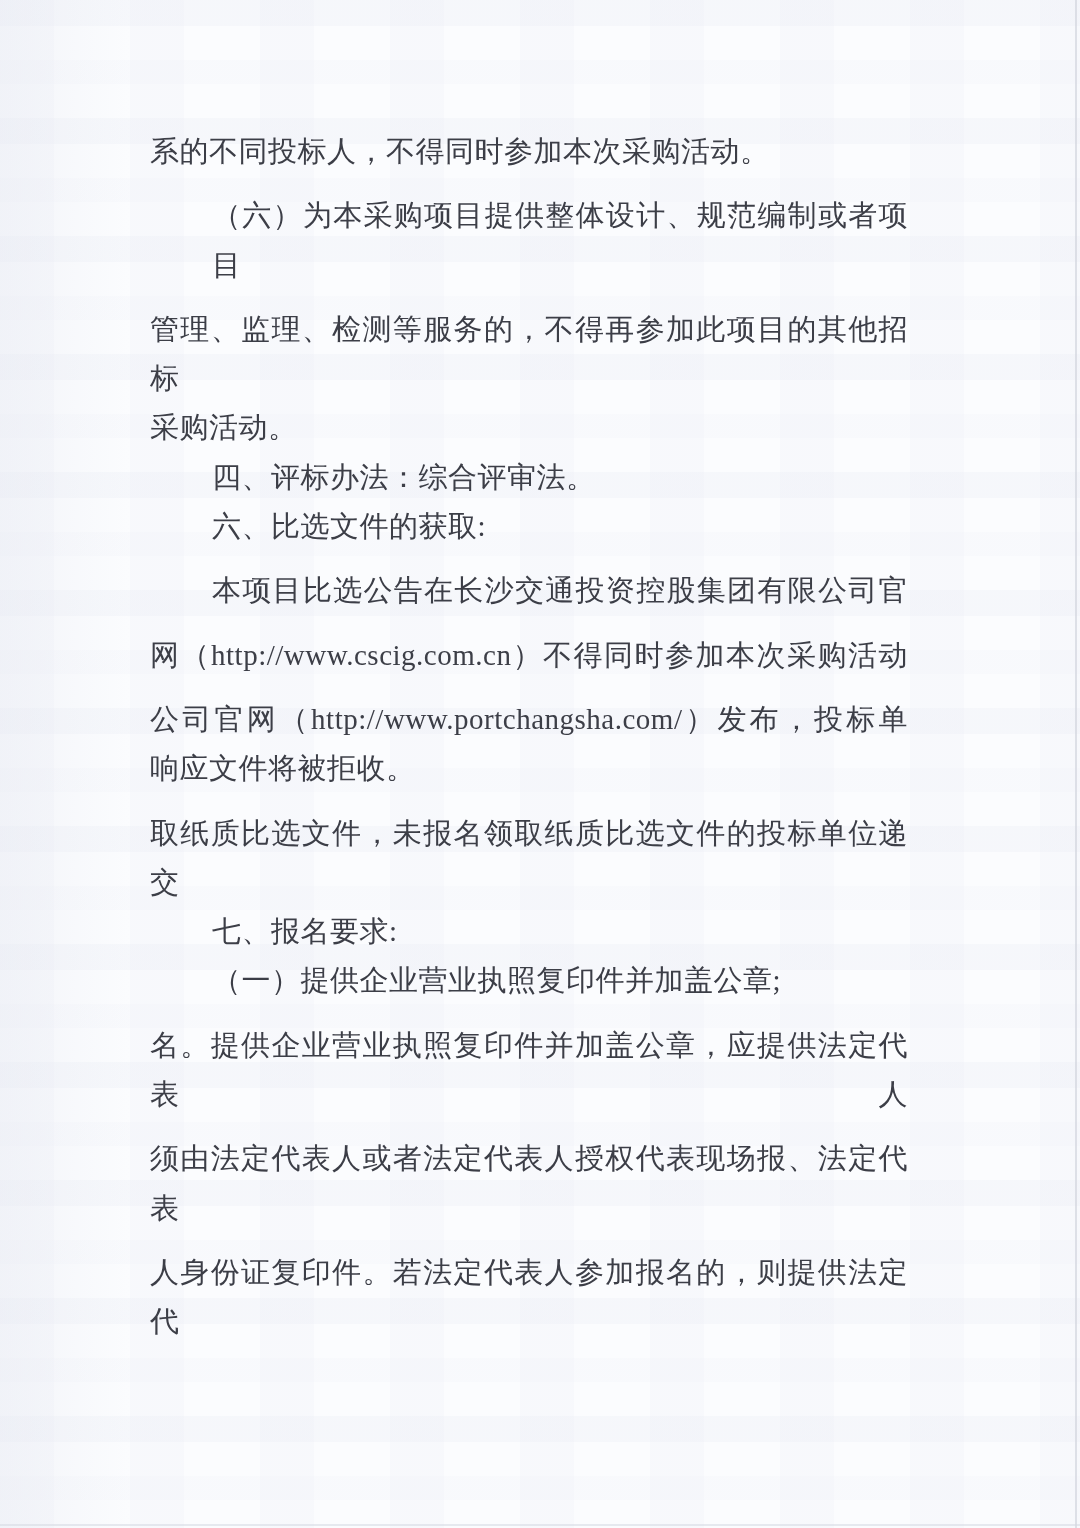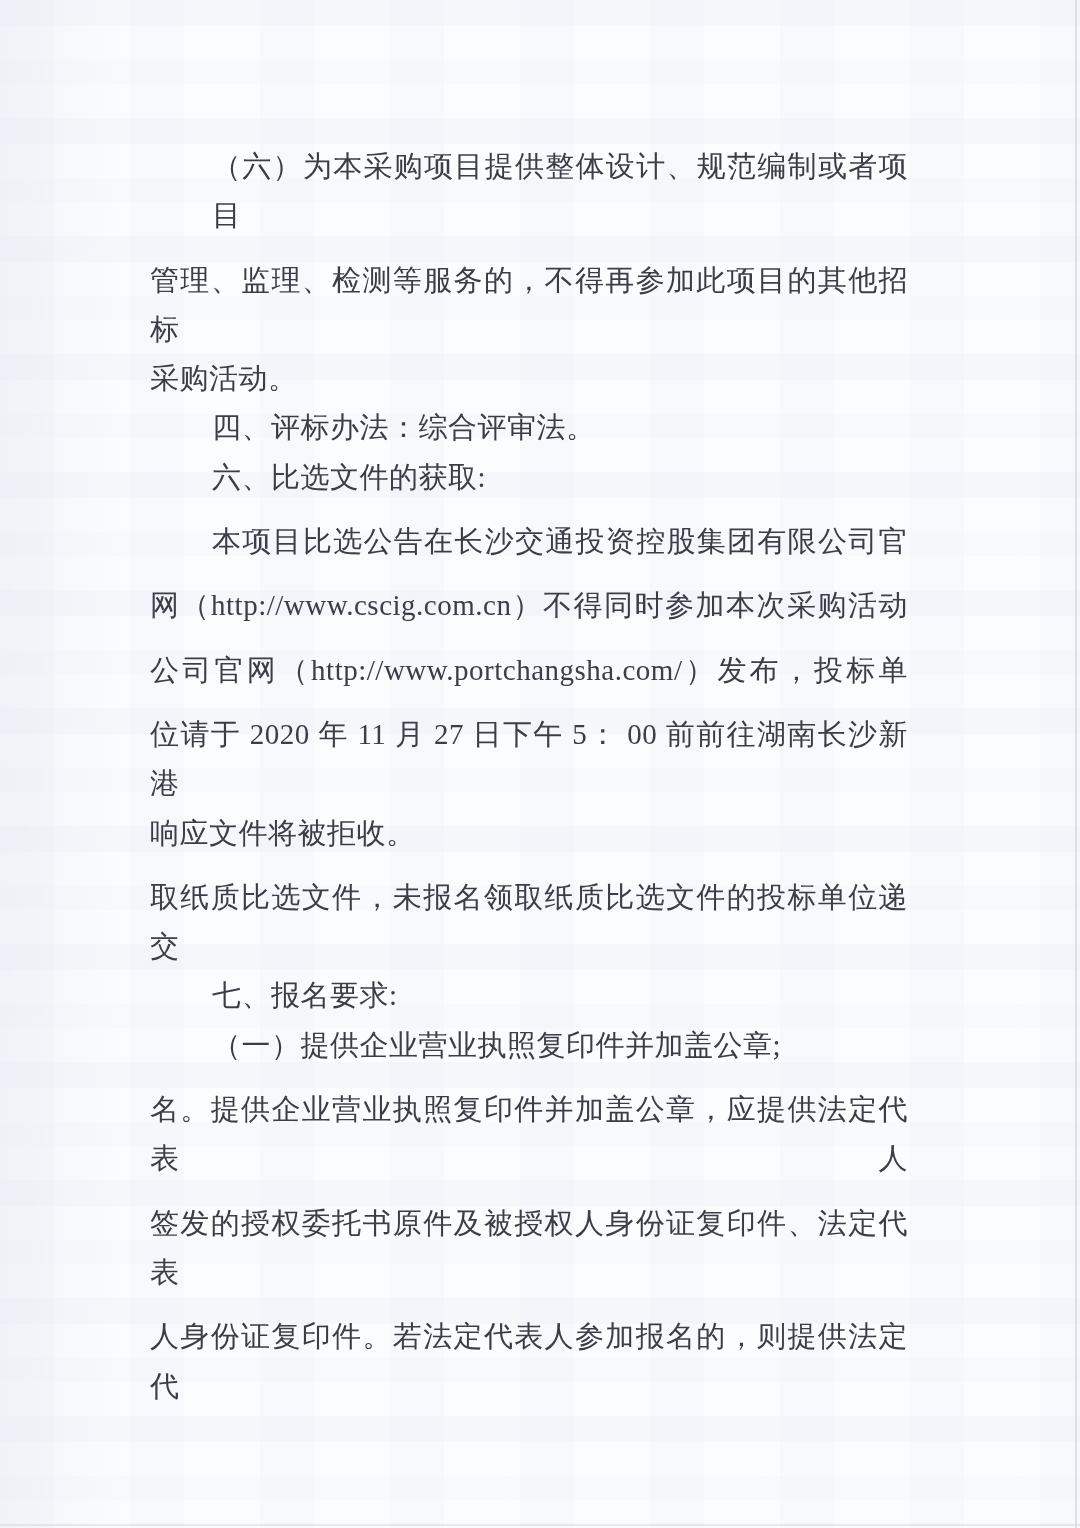--- a/index.html
+++ b/index.html
@@ -76,31 +76,31 @@
 </style>
 </head>
 <body>
 
 <div class="page">
   <div class="scan-noise"></div>
   <div class="scan-edge-right"></div>
   <div class="scan-edge-bottom"></div>
 
   <div class="text-block">
+    <div class="line">系的不同投标人，不得同时参加本次采购活动。</div>
     <div class="line indent fill">（六）为本采购项目提供整体设计、规范编制或者项目</div>
     <div class="line fill">管理、监理、检测等服务的，不得再参加此项目的其他招标</div>
     <div class="line">采购活动。</div>
     <div class="line indent">四、评标办法：综合评审法。</div>
     <div class="line indent">六、比选文件的获取:</div>
     <div class="line indent fill">本项目比选公告在长沙交通投资控股集团有限公司官</div>
     <div class="line fill">网（http://www.cscig.com.cn）不得同时参加本次采购活动</div>
     <div class="line fill">公司官网（http://www.portchangsha.com/）发布，投标单</div>
-    <div class="line fill">位请于 2020 年 11 月 27 日下午 5： 00 前前往湖南长沙新港</div>
     <div class="line">响应文件将被拒收。</div>
     <div class="line fill">取纸质比选文件，未报名领取纸质比选文件的投标单位递交</div>
     <div class="line indent">七、报名要求:</div>
     <div class="line indent">（一）提供企业营业执照复印件并加盖公章;</div>
     <div class="line fill">名。提供企业营业执照复印件并加盖公章，应提供法定代表人</div>
-    <div class="line fill">签发的授权委托书原件及被授权人身份证复印件、法定代表</div>
+    <div class="line fill">须由法定代表人或者法定代表人授权代表现场报、法定代表</div>
     <div class="line fill">人身份证复印件。若法定代表人参加报名的，则提供法定代</div>
 
   </div>
 </div>
 
 </body></html>

